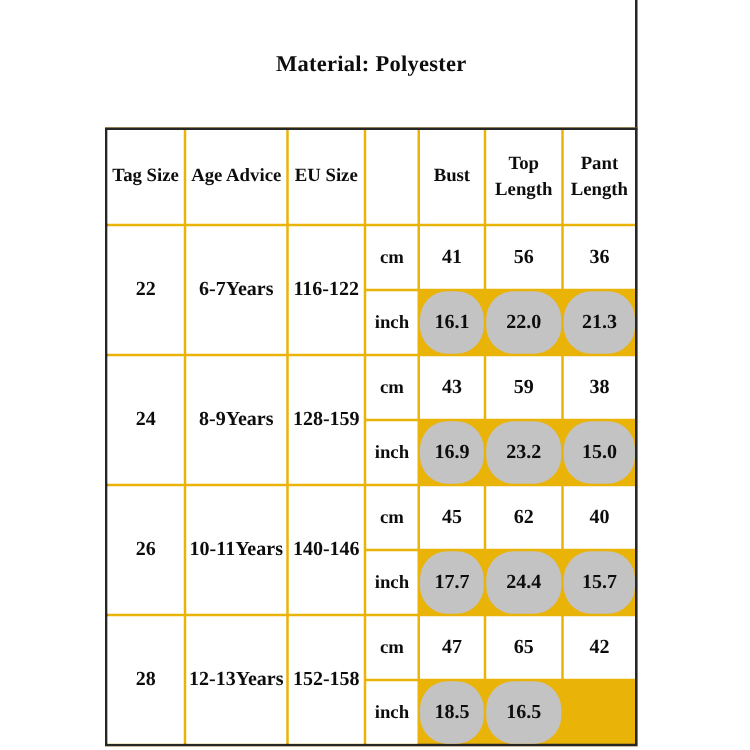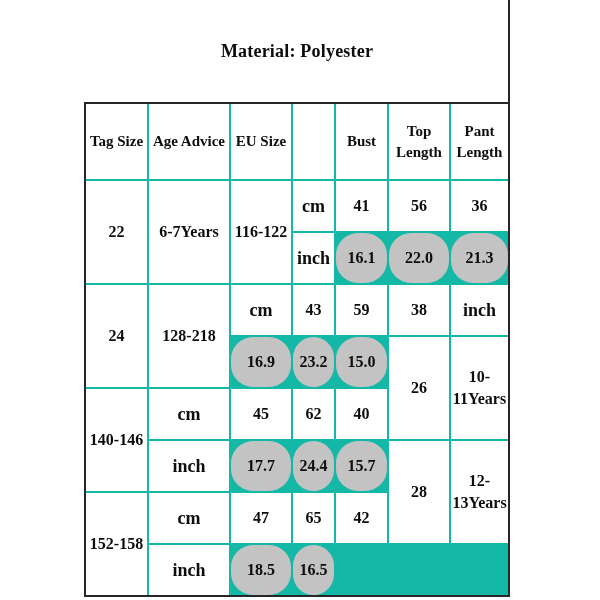--- a/index.html
+++ b/index.html
@@ -24,32 +24,32 @@
     position: absolute; left: 508px; top: 0; width: 2px; height: 104px;
     background: #262626;
   }
 
   .size-table {
     position: absolute; left: 84px; top: 102px; width: 426px;
     display: grid;
     grid-template-columns: 61px 80px 60px 41px 51px 60px 57px;
     grid-template-rows: 75px repeat(8, 50px);
     gap: 2px;
-    background: #14b8a6;
+    background: #eab308;
     border: 2px solid #262626;
   }
   .cell {
     background: #ffffff;
     display: flex; align-items: center; justify-content: center;
     text-align: center;
     font-weight: bold; font-size: 16px; color: #0d0d0d;
     line-height: 1.35;
   }
   .cell.head { font-size: 15px; padding: 2px; }
-  .cell.unit { font-size: 18px; }
+  .cell.unit { font-size: 15px; }
   .cell.span2 { grid-row: span 2; }
   .cell.shaded { background: #c3c3c3; border-radius: 22px; }
 </style>
 </head>
 <body>
 
 <div class="canvas">
 
   <div class="title-band">
     <h1>Material: Polyester</h1>
@@ -73,21 +73,22 @@
     <div class="cell unit">cm</div>
     <div class="cell">41</div>
     <div class="cell">56</div>
     <div class="cell">36</div>
     <div class="cell unit">inch</div>
     <div class="cell shaded">16.1</div>
     <div class="cell shaded">22.0</div>
     <div class="cell shaded">21.3</div>
 
     <div class="cell span2">24</div>
-    <div class="cell span2">128-218</div>
+    <div class="cell span2">8-9Years</div>
+    <div class="cell span2">128-159</div>
     <div class="cell unit">cm</div>
     <div class="cell">43</div>
     <div class="cell">59</div>
     <div class="cell">38</div>
     <div class="cell unit">inch</div>
     <div class="cell shaded">16.9</div>
     <div class="cell shaded">23.2</div>
     <div class="cell shaded">15.0</div>
 
     <div class="cell span2">26</div>

